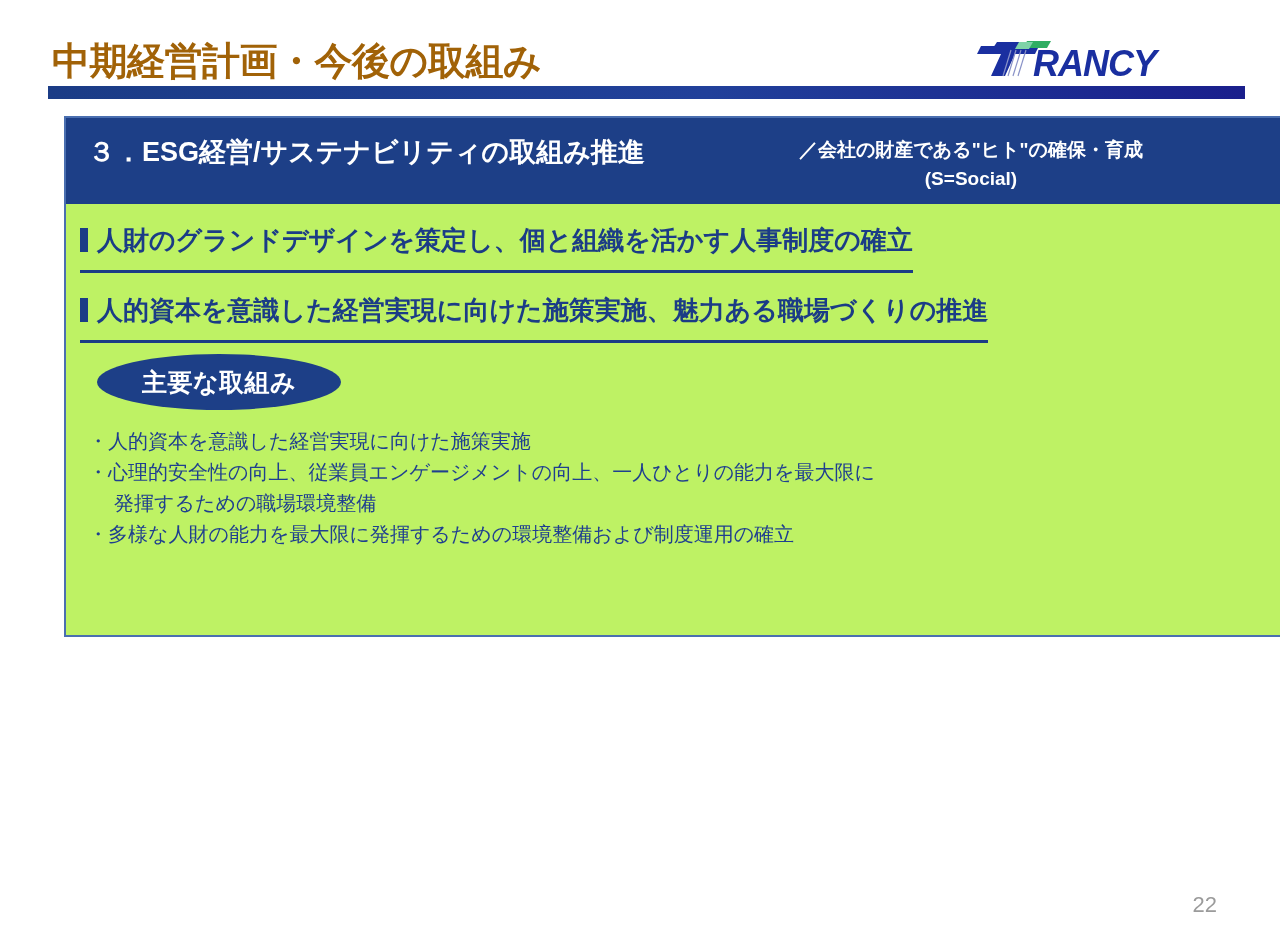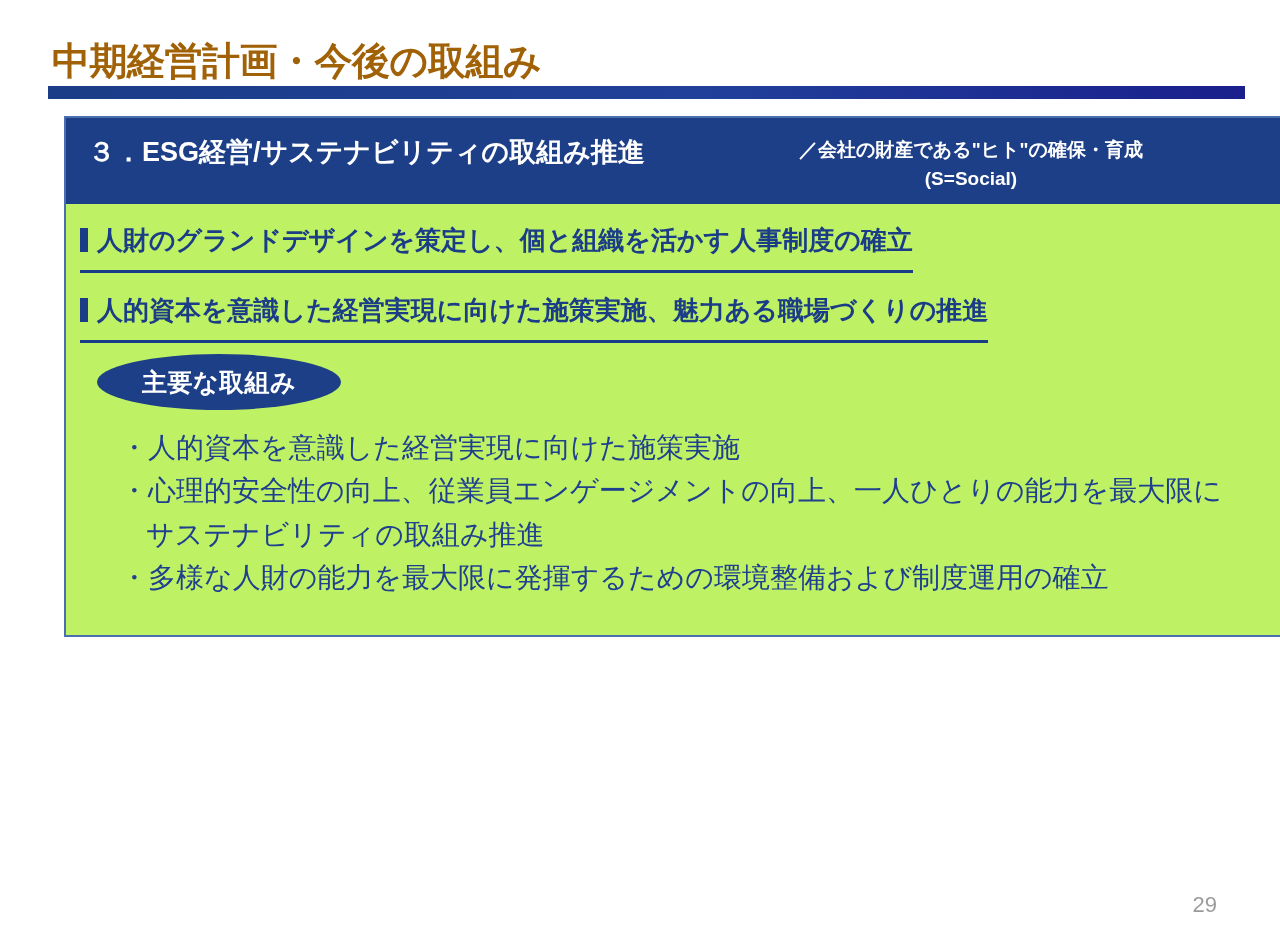--- a/index.html
+++ b/index.html
@@ -135,25 +135,24 @@
   }
 
   
   .bullets {
     position: absolute;
     left: 22px;
     top: 222px;
     width: 1100px;
   }
   .bullet-row {
-    font-size: 28px;
+    font-size: 20px;
     color: #1f3f8f;
     line-height: 1.55;
     white-space: nowrap;
-    margin-left: 32px;
   }
   .bullet-row.cont {
     padding-left: 26px;
   }
 
   
   .page-number {
     position: absolute;
     left: 0;
     top: 892px;
@@ -164,20 +163,37 @@
   }
 </style>
 </head>
 <body>
 
 <div id="slide">
 
   <div class="slide-title">中期経営計画・今後の取組み</div>
   <div class="title-rule"></div>
 
+  <div class="logo">
+    <svg width="220" height="50" viewBox="0 0 220 50" aria-hidden="true">
+      <g>
+        <polygon points="6,10 64,10 60,18 40,18 30,40 16,40 26,18 2,18" fill="#1a2fa0"></polygon>
+        <polygon points="22,6 74,6 70,12 18,12" fill="#1a2fa0"></polygon>
+        <polygon points="52,5 76,5 72,12 48,12" fill="#2fae62"></polygon>
+        <polygon points="44,6 58,6 54,13 40,13" fill="#7fd4a8"></polygon>
+        <g stroke="#8a93c8" stroke-width="1.2">
+          <line x1="36" y1="14" x2="28" y2="40"></line>
+          <line x1="41" y1="14" x2="33" y2="40"></line>
+          <line x1="46" y1="14" x2="38" y2="40"></line>
+          <line x1="51" y1="14" x2="43" y2="40"></line>
+        </g>
+      </g>
+      <text x="58" y="40" font-family="'Liberation Sans','DejaVu Sans',sans-serif" font-size="36" font-weight="bold" font-style="italic" fill="#1a2fa0" letter-spacing="-1">RANCY</text>
+    </svg>
+  </div>
 
   <div class="content-box">
 
     <div class="box-header">
       <div class="box-header-main">３．ESG経営/サステナビリティの取組み推進</div>
       <div class="box-header-sub">
         <span>／会社の財産である"ヒト"の確保・育成</span>
         <span class="sub-line2">(S=Social)</span>
       </div>
     </div>
@@ -192,22 +208,22 @@
         <span class="bar-marker"></span><span>人的資本を意識した経営実現に向けた施策実施、魅力ある職場づくりの推進</span>
       </div>
 
       <div class="badge">
         <span class="badge-label">主要な取組み</span>
       </div>
 
       <div class="bullets">
         <div class="bullet-row">・人的資本を意識した経営実現に向けた施策実施</div>
         <div class="bullet-row">・心理的安全性の向上、従業員エンゲージメントの向上、一人ひとりの能力を最大限に</div>
-        <div class="bullet-row cont">サステナビリティの取組み推進</div>
+        <div class="bullet-row cont">発揮するための職場環境整備</div>
         <div class="bullet-row">・多様な人財の能力を最大限に発揮するための環境整備および制度運用の確立</div>
       </div>
 
     </div>
   </div>
 
-  <div class="page-number">29</div>
+  <div class="page-number">22</div>
 
 </div>
 
 </body></html>

